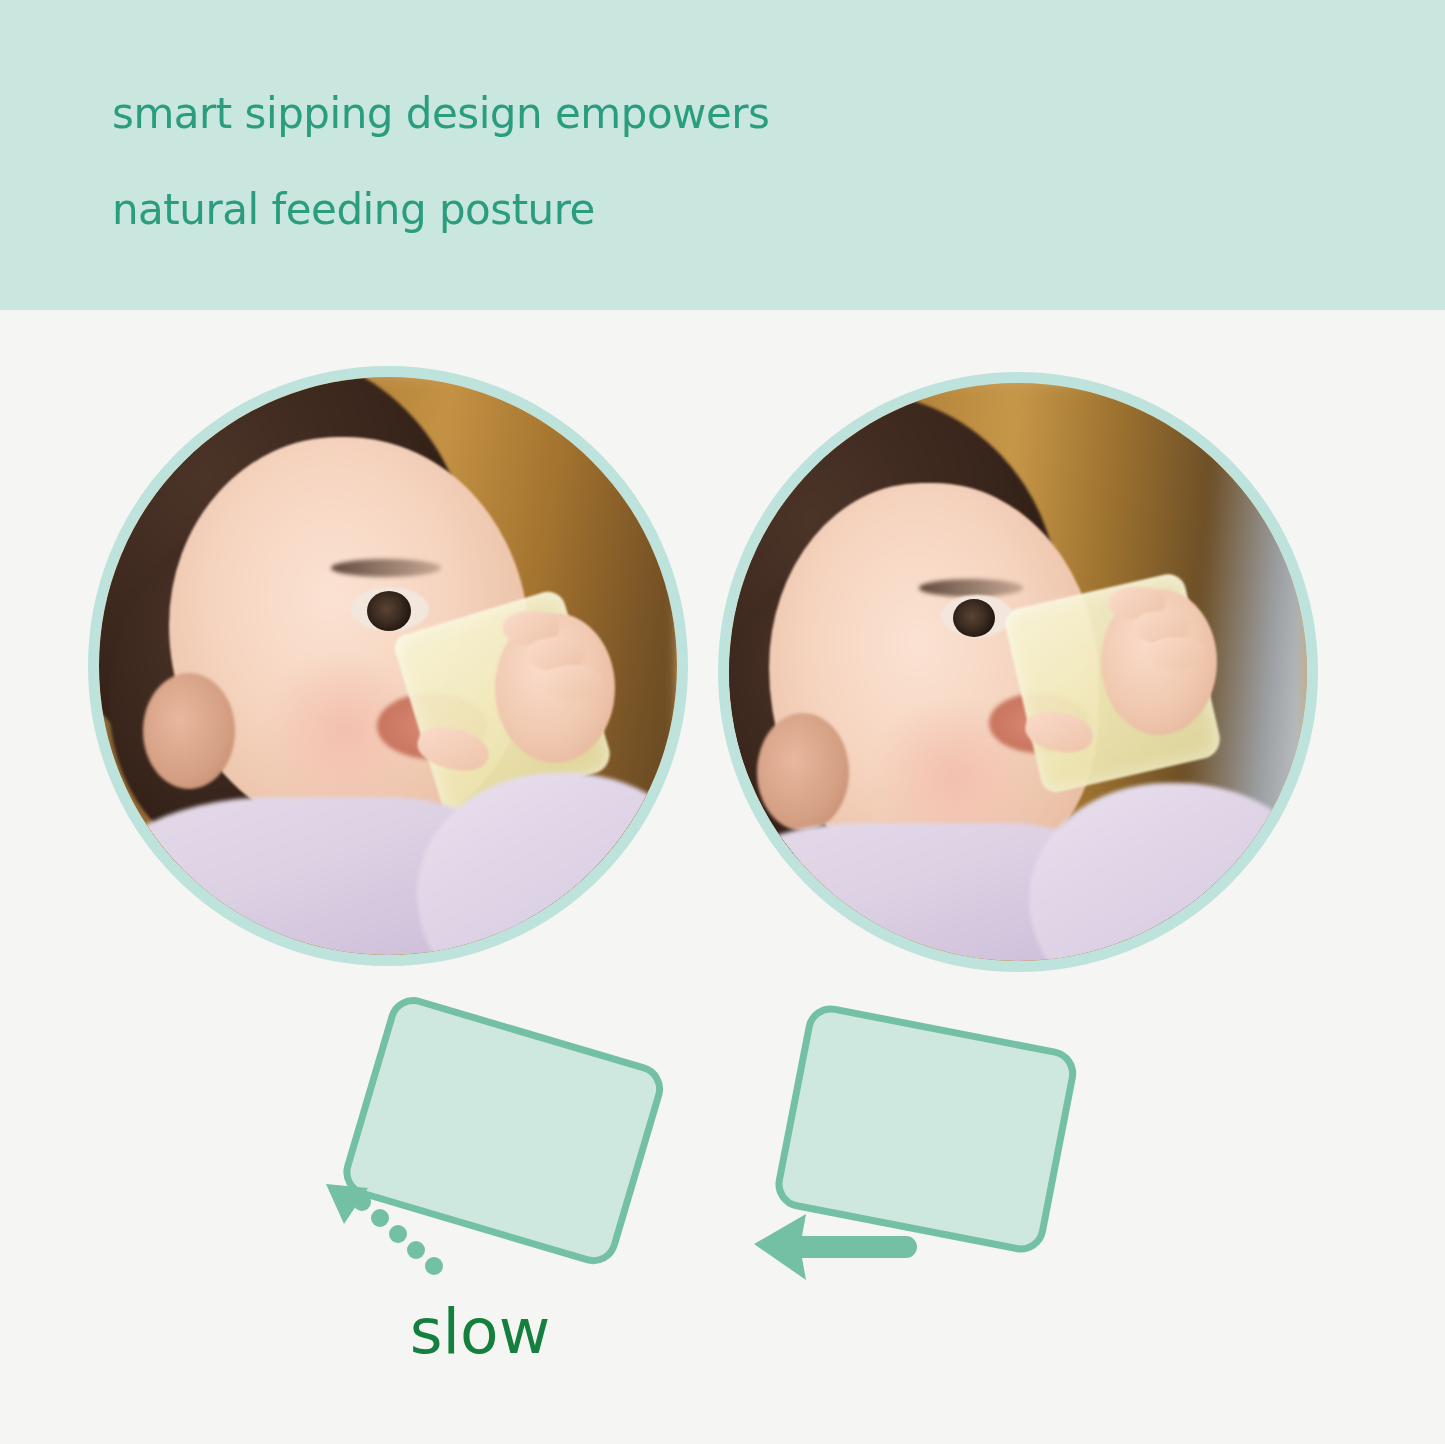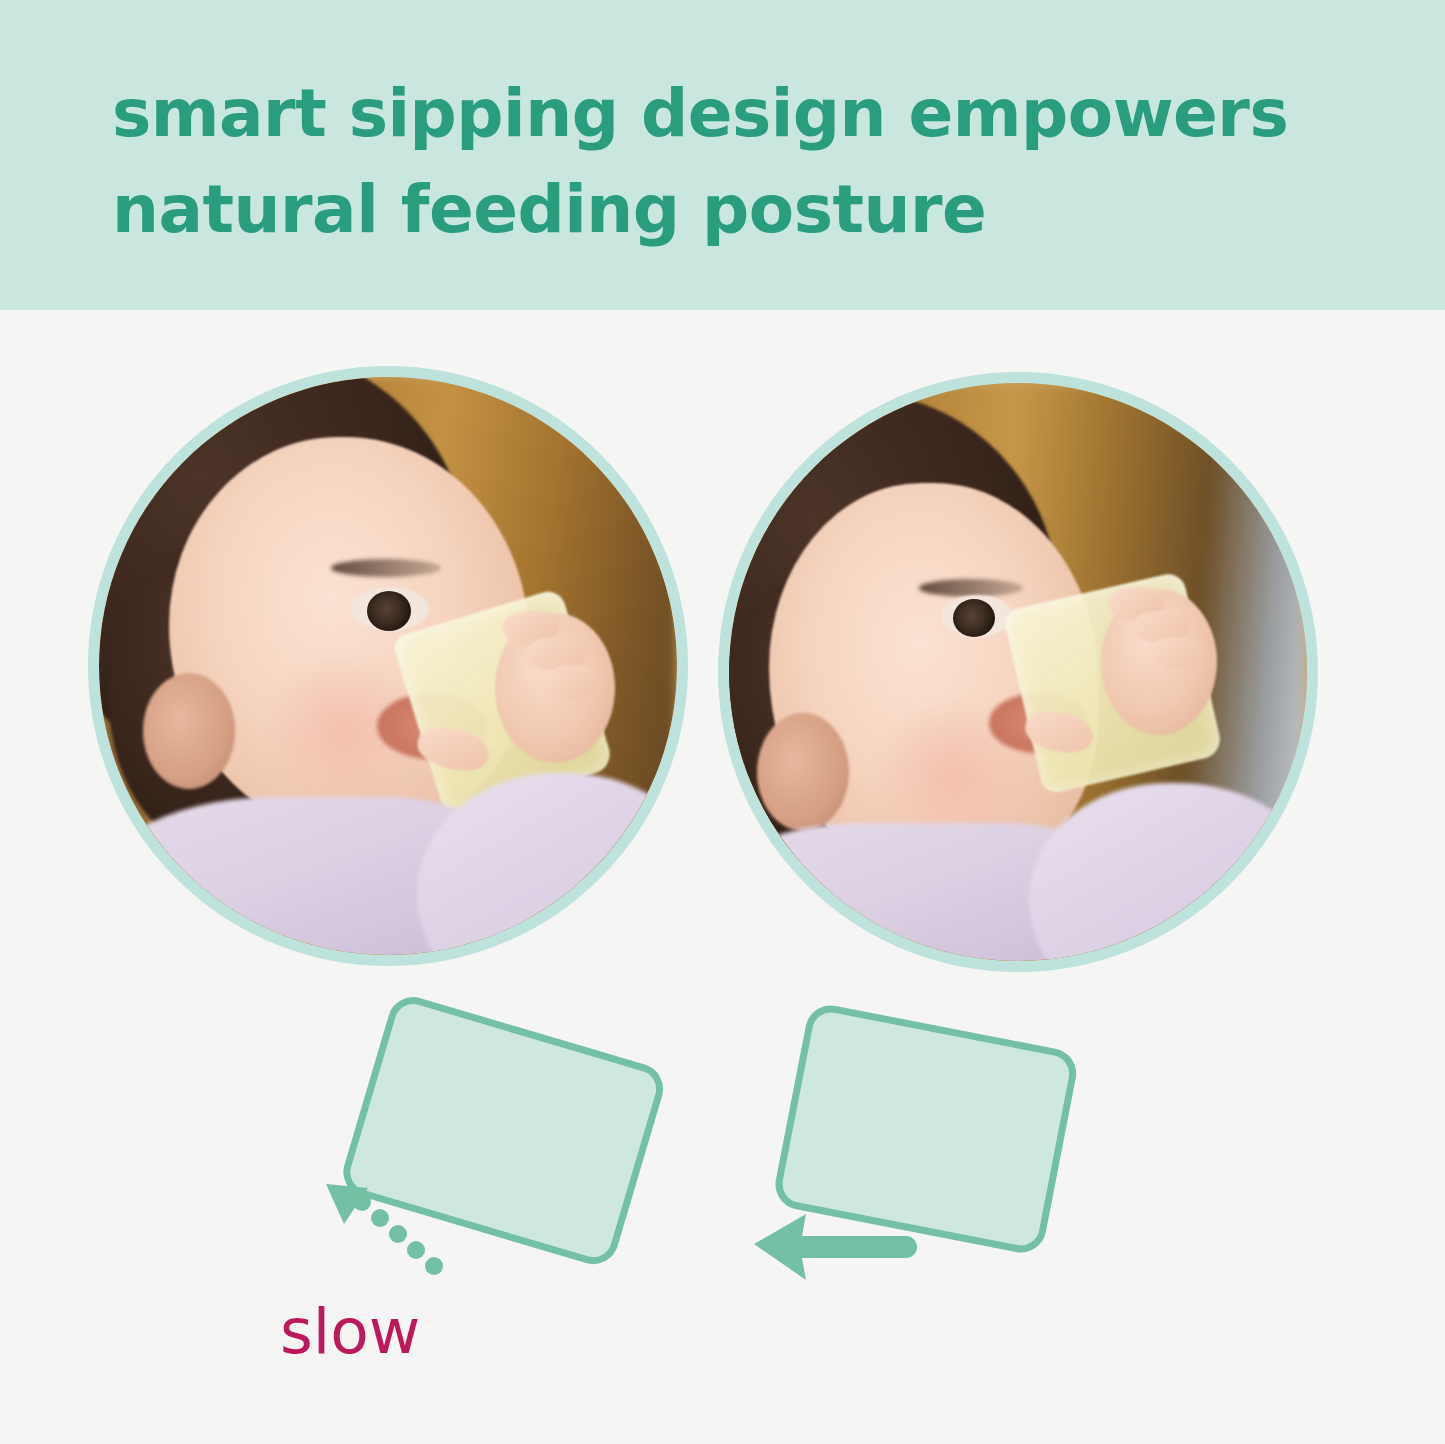--- a/index.html
+++ b/index.html
@@ -12,21 +12,21 @@
   #page{position:relative;width:1445px;height:1444px;background:#f5f5f4;overflow:hidden;}
 
   
   .header-band{
     position:absolute;left:0;top:0;width:1445px;height:310px;
     background:#c9e6df;
   }
   .header-title{
     position:absolute;left:112px;top:66px;width:1260px;
     font-family:"DejaVu Sans","Liberation Sans",sans-serif;
-    font-size:66px;line-height:96px;font-weight:700;
+    font-size:42px;line-height:96px;font-weight:400;
     color:#2a9d7f;letter-spacing:-0.5px;white-space:pre-line;
   }
 
   
   .photo-row{position:absolute;left:0;top:366px;width:1445px;height:606px;}
   .photo-circle{
     position:absolute;width:600px;height:600px;border-radius:50%;
     border:11px solid #bee3dc;box-sizing:border-box;
     overflow:hidden;background:#c9a063;
   }
@@ -73,23 +73,23 @@
   .finger{position:absolute;border-radius:46%;
     background:linear-gradient(140deg,#fadccb,#eec2a8);filter:blur(1.1px);}
   .mouth{position:absolute;border-radius:50%;
     background:radial-gradient(ellipse,#d98a74 0%,#c97560 70%,rgba(201,117,96,0) 100%);filter:blur(2px);}
 
   
   .diagram-area{position:absolute;left:0;top:988px;width:1445px;height:456px;}
   .diagram{position:absolute;}
   .diagram svg{display:block;overflow:visible;}
   .diagram-label{
-    position:absolute;
+    position:absolute;text-align:center;
     font-family:"DejaVu Sans","Liberation Sans",sans-serif;
-    font-size:63px;font-weight:400;color:#be185d;letter-spacing:0px;
+    font-size:63px;font-weight:400;color:#15803d;letter-spacing:0px;
   }
   .diagram-slow{left:300px;top:0px;width:400px;height:300px;}
   .diagram-fast{left:740px;top:10px;width:360px;height:290px;}
   .label-slow{left:280px;top:1295px;width:400px;}
   .label-fast{left:740px;top:1295px;width:360px;}
 </style>
 </head>
 <body>
 
 <div id="page">

